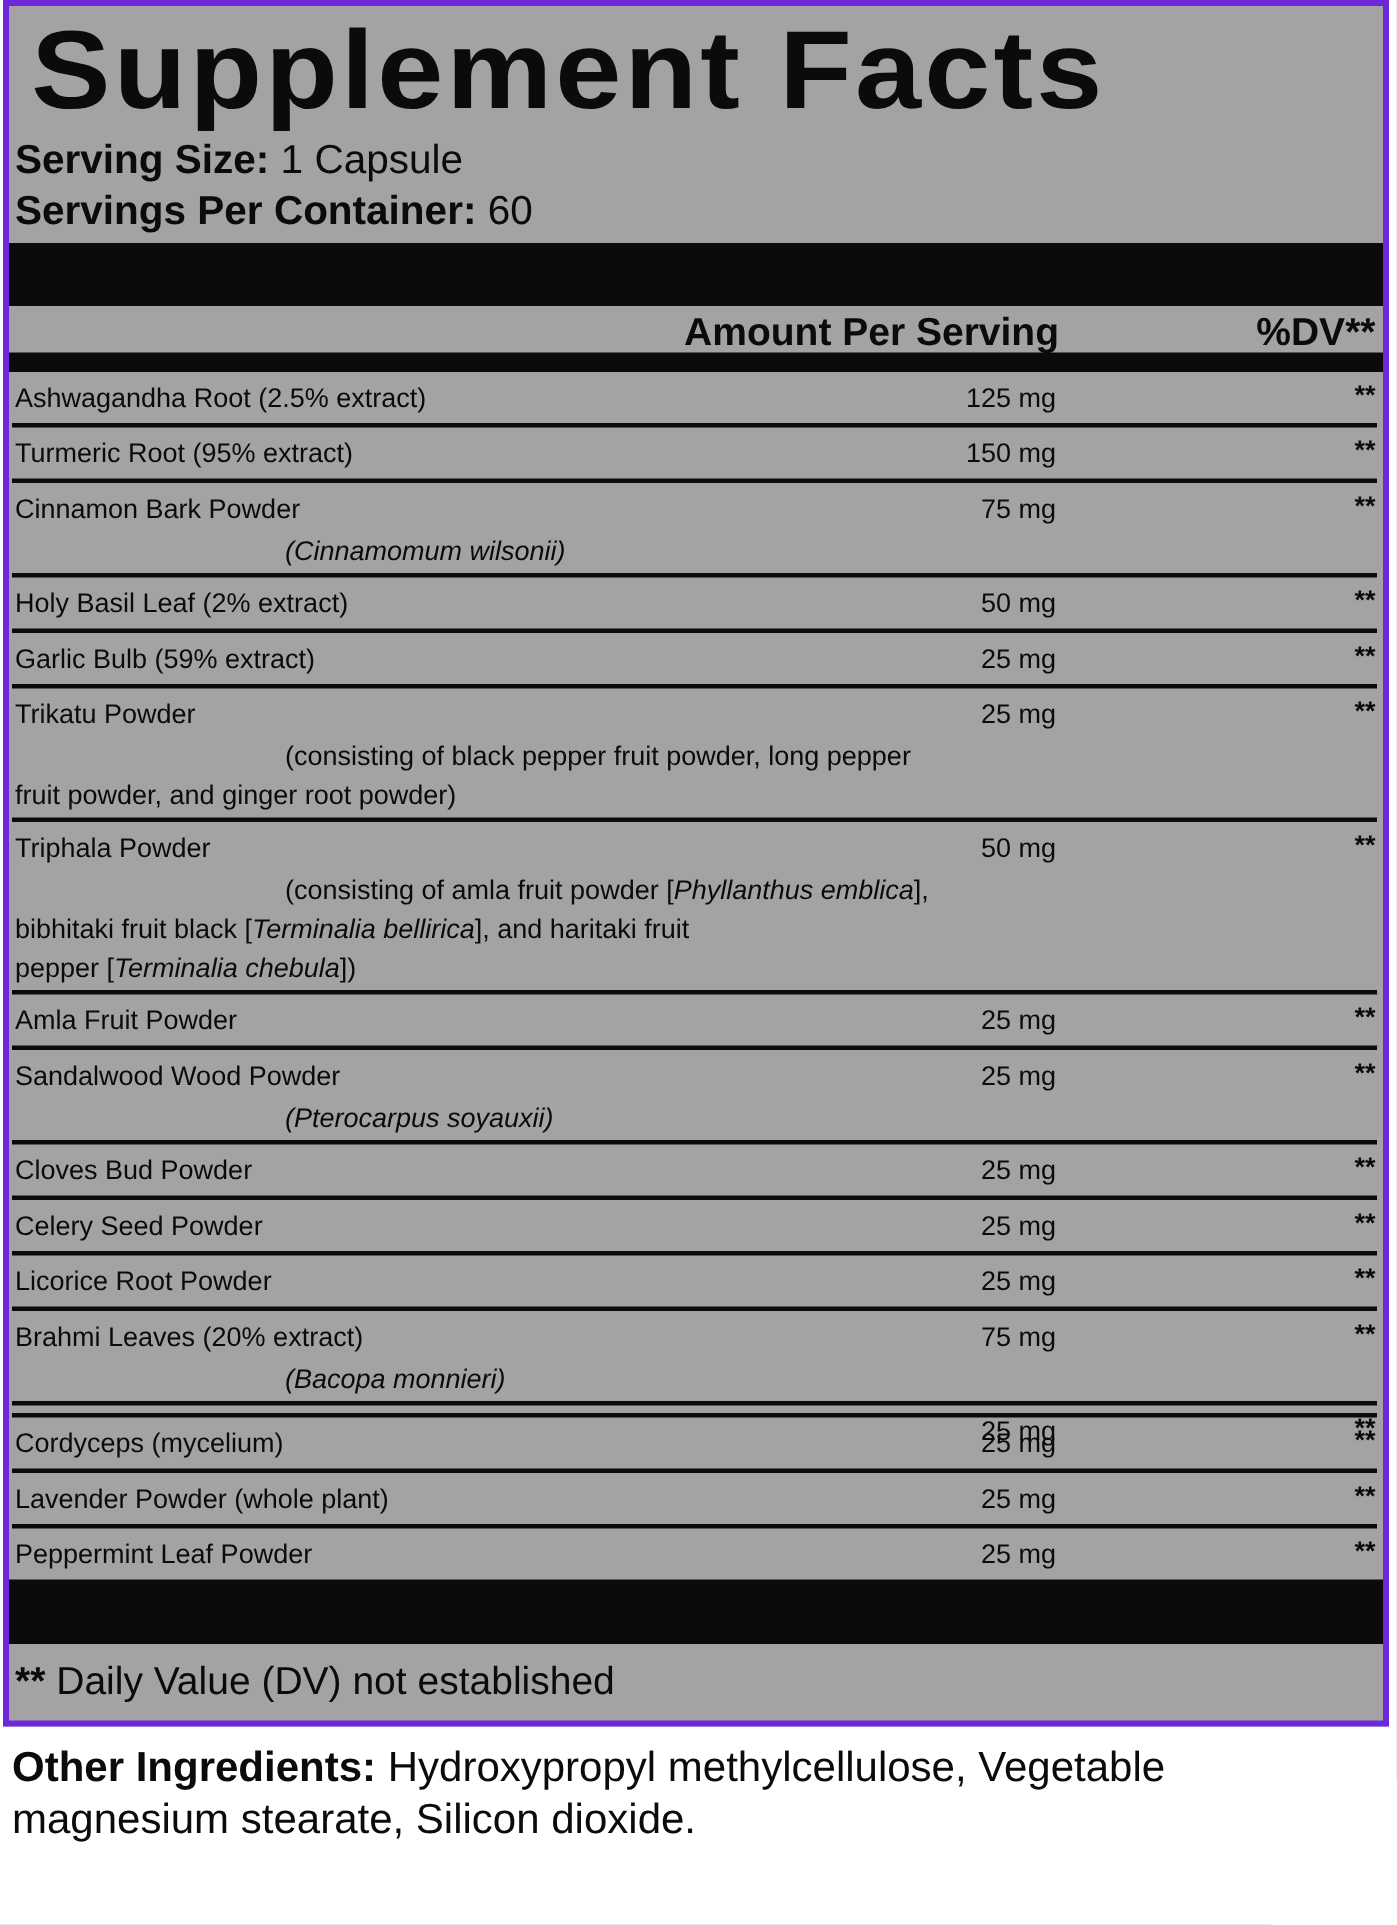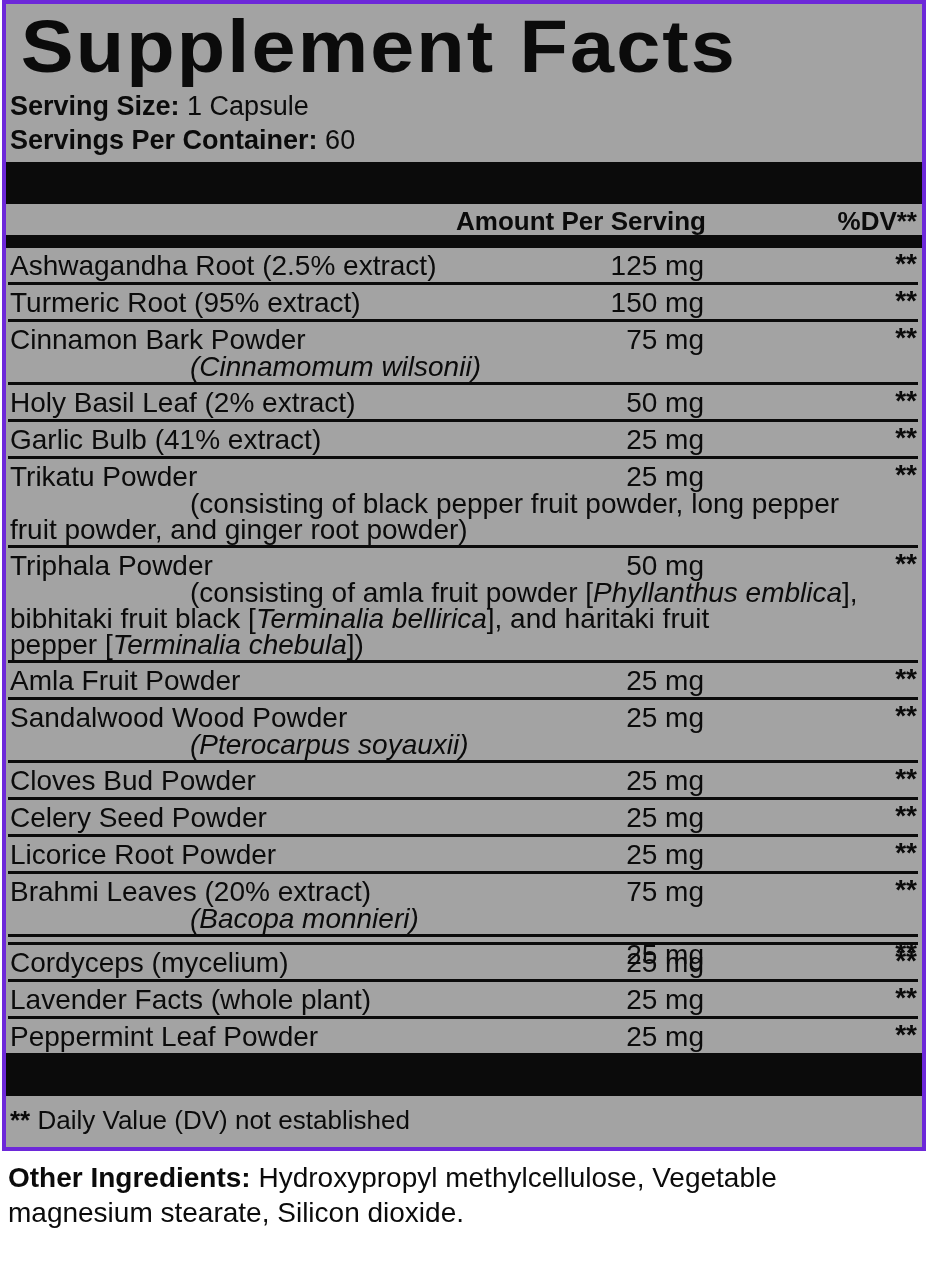--- a/index.html
+++ b/index.html
@@ -66,21 +66,21 @@
   .th-dv {
     position: absolute;
     top: 2px;
     right: 1px;
   }
   .rows {}
   .row {
     position: relative;
     border-bottom: 3px solid #0b0b0b;
     padding: 3px 0 2px 0;
-    font-size: 28px;
+    font-size: 18px;
   }
   .row:last-child { border-bottom: 0; }
   .row-line {
     line-height: 29px;
     padding-left: 2px;
     padding-right: 230px;
   }
   .row-amount {
     position: absolute;
     top: 3px;
@@ -158,21 +158,21 @@
             <span class="row-amount">75 mg</span>
             <span class="row-dv">**</span>
             <div class="row-sub indent"><i>(Cinnamomum wilsonii)</i></div>
           </div>
           <div class="row">
             <div class="row-line">Holy Basil Leaf (2% extract)</div>
             <span class="row-amount">50 mg</span>
             <span class="row-dv">**</span>
           </div>
           <div class="row">
-            <div class="row-line">Garlic Bulb (41% extract)</div>
+            <div class="row-line">Garlic Bulb (59% extract)</div>
             <span class="row-amount">25 mg</span>
             <span class="row-dv">**</span>
           </div>
           <div class="row">
             <div class="row-line">Trikatu Powder</div>
             <span class="row-amount">25 mg</span>
             <span class="row-dv">**</span>
             <div class="row-sub indent"><span>(consisting of black pepper fruit powder, long pepper</span></div>
             <div class="row-sub"><span>fruit powder, and ginger root powder)</span></div>
           </div>
@@ -219,21 +219,21 @@
           <div class="row">
             <span class="row-amount">25 mg</span>
             <span class="row-dv">**</span>
           </div>
           <div class="row">
             <div class="row-line">Cordyceps (mycelium)</div>
             <span class="row-amount">25 mg</span>
             <span class="row-dv">**</span>
           </div>
           <div class="row">
-            <div class="row-line">Lavender Facts (whole plant)</div>
+            <div class="row-line">Lavender Powder (whole plant)</div>
             <span class="row-amount">25 mg</span>
             <span class="row-dv">**</span>
           </div>
           <div class="row">
             <div class="row-line">Peppermint Leaf Powder</div>
             <span class="row-amount">25 mg</span>
             <span class="row-dv">**</span>
           </div>
         </div>
 

